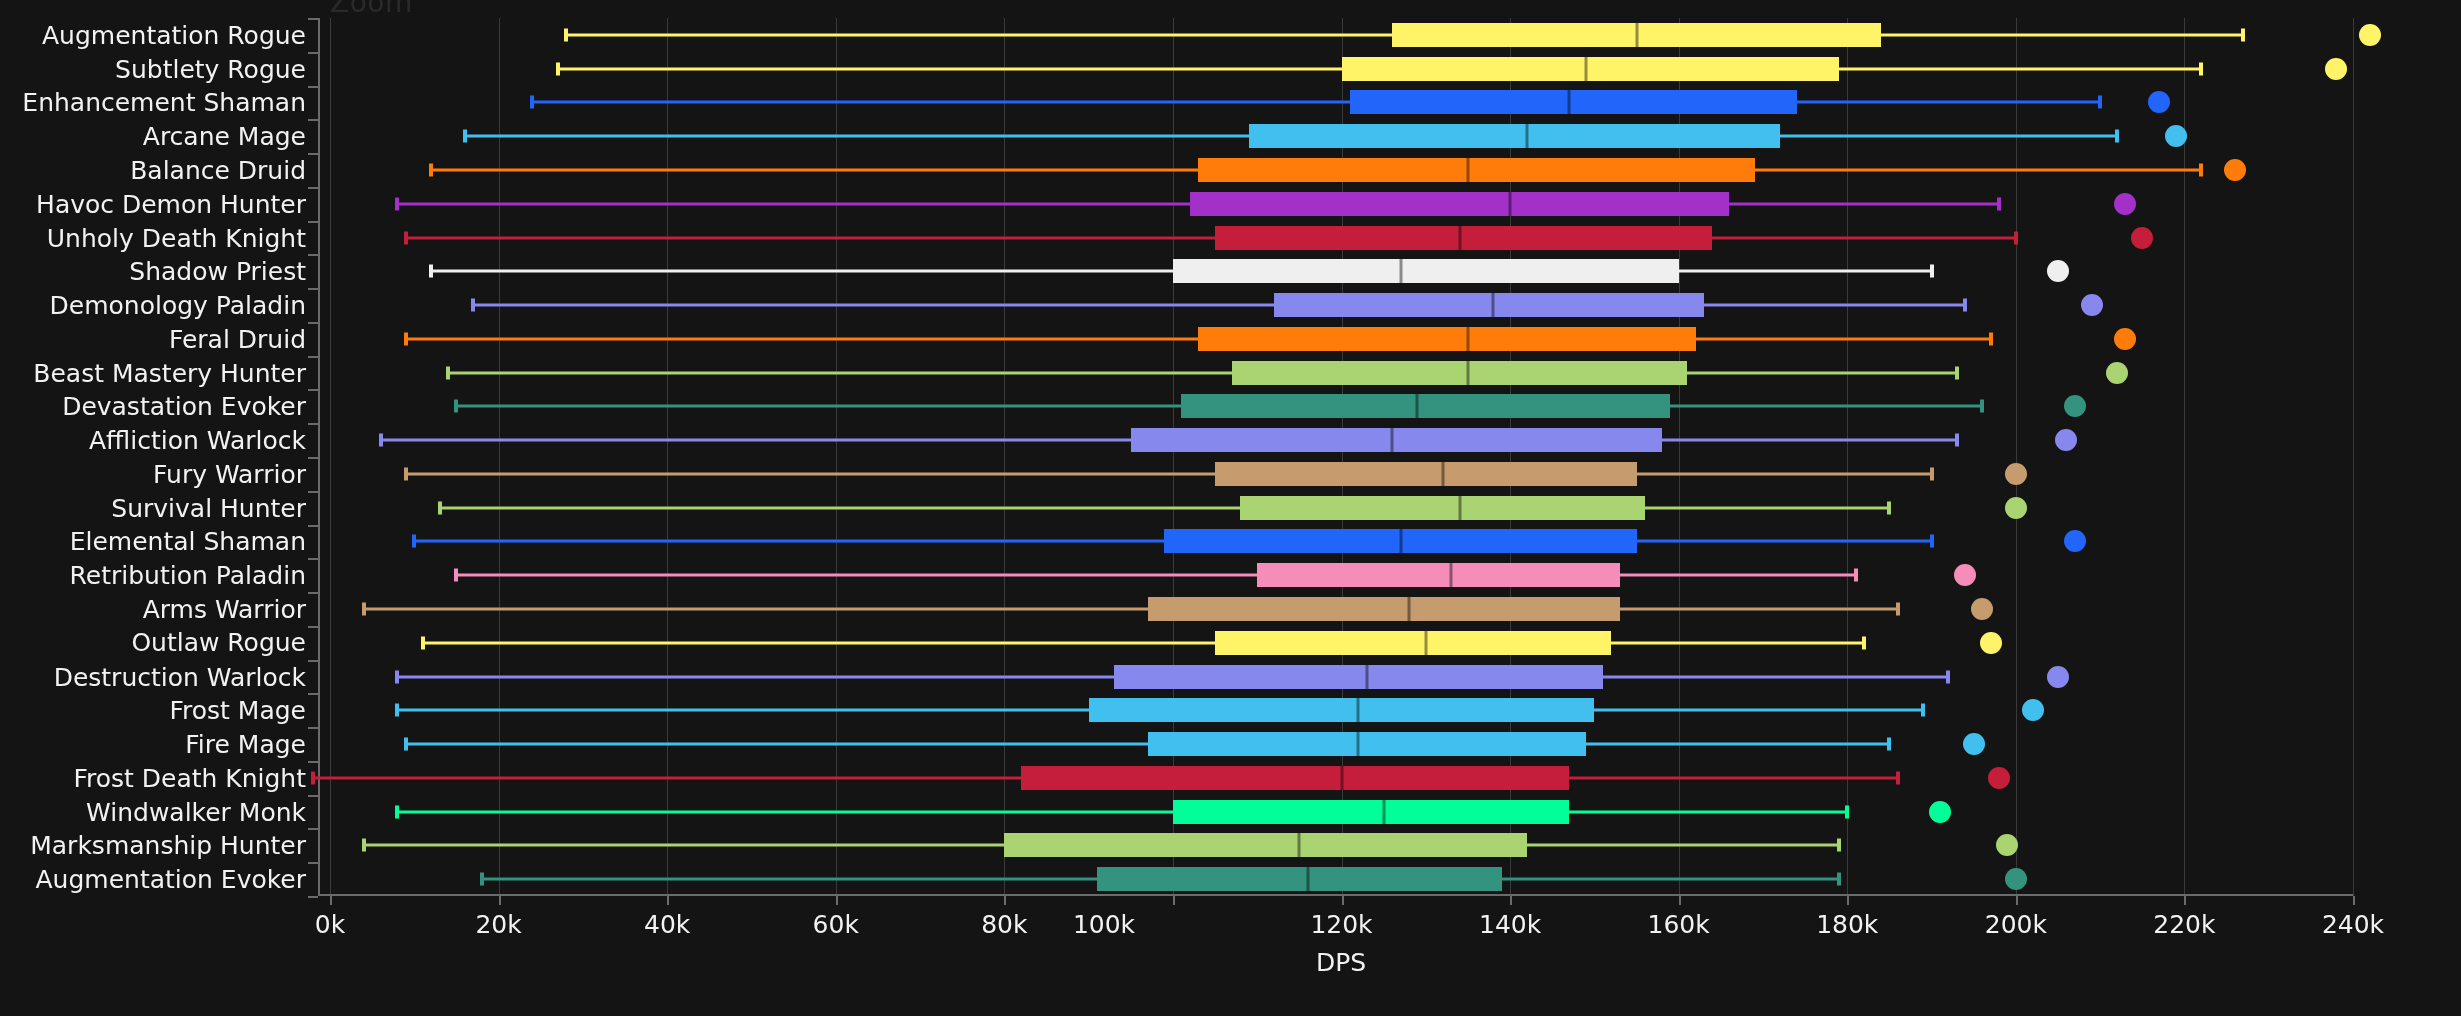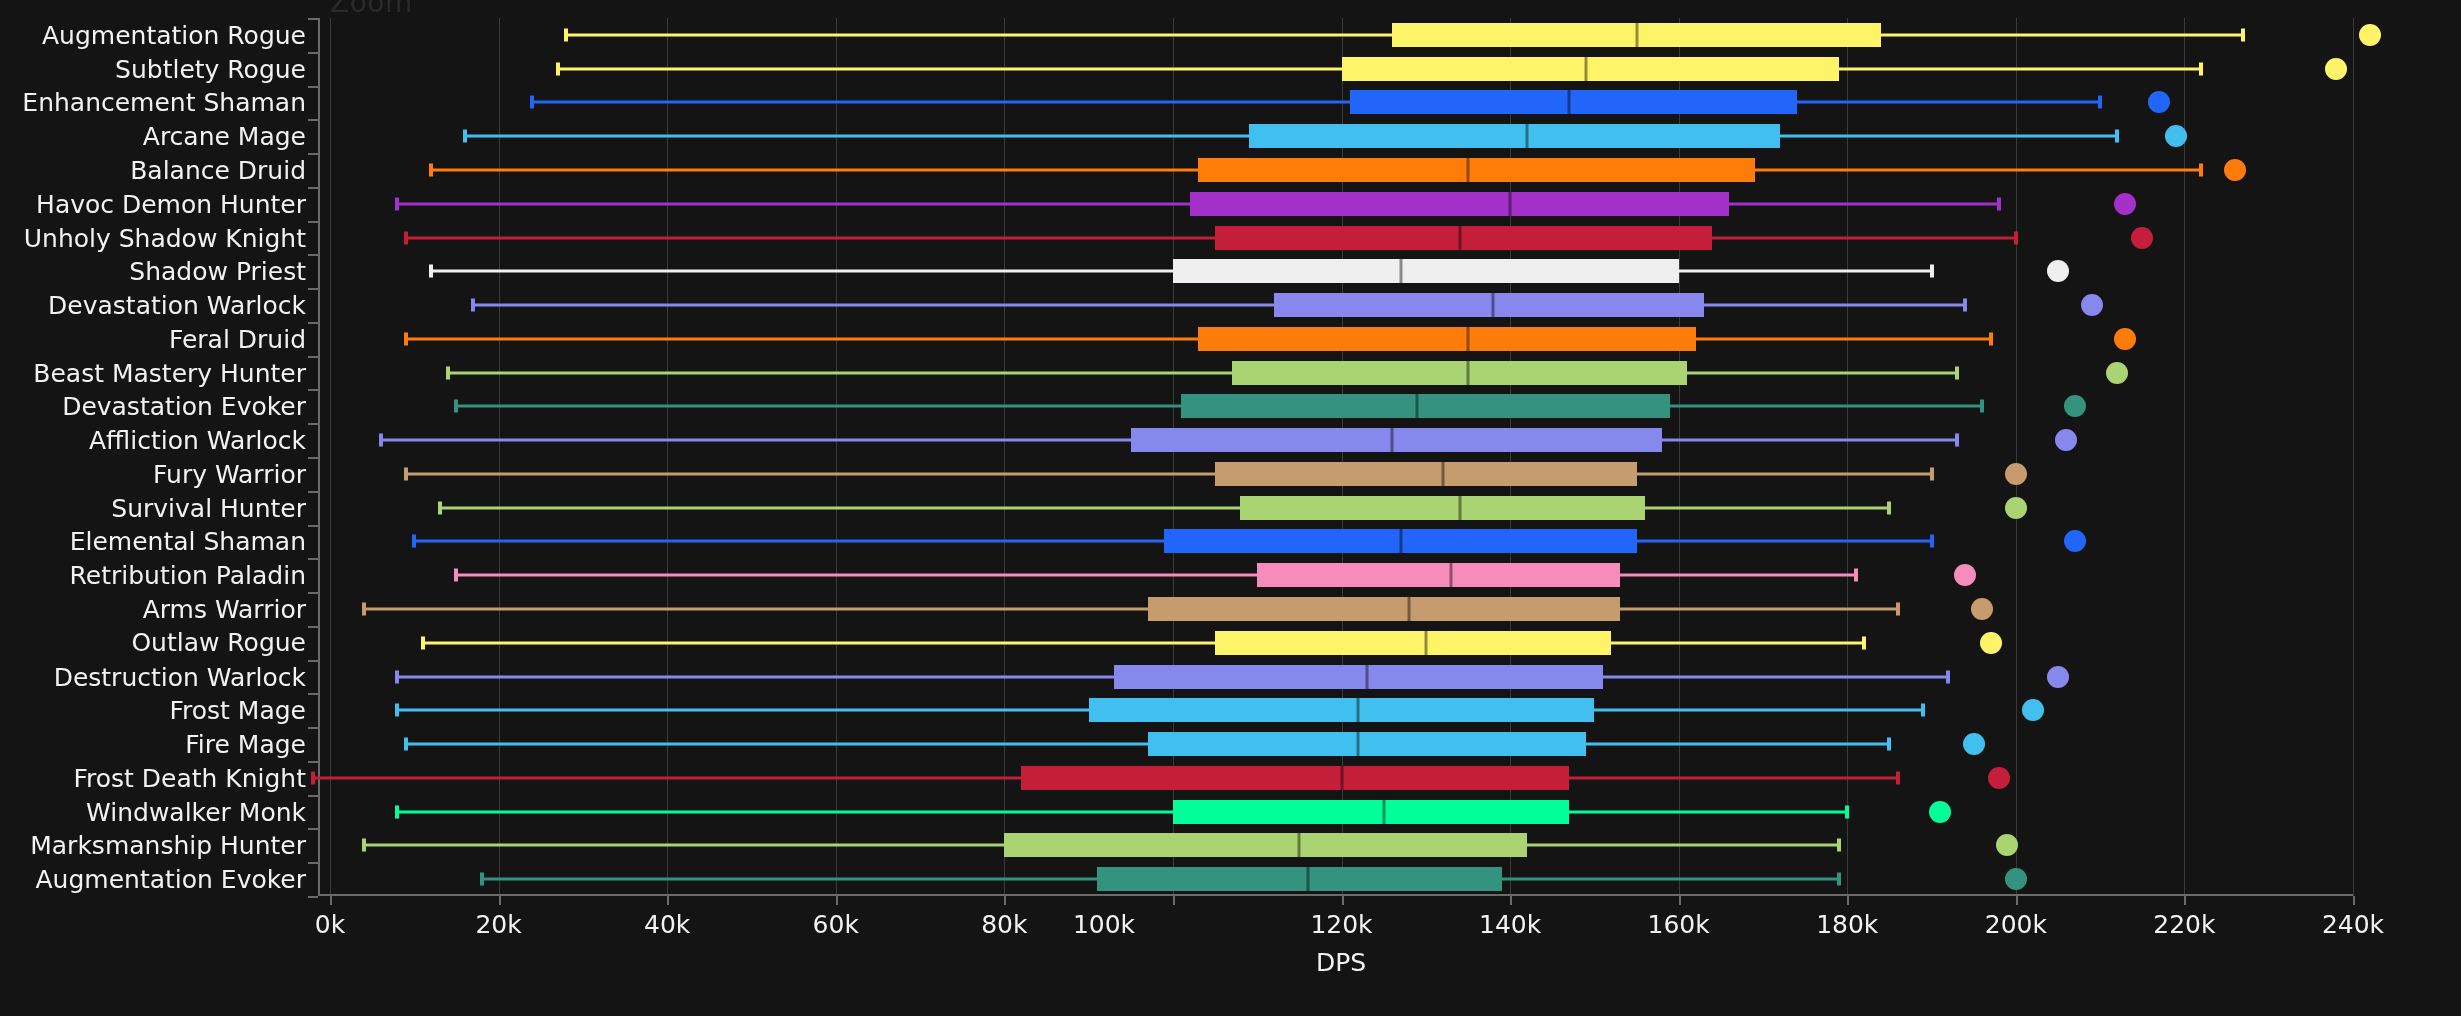--- a/index.html
+++ b/index.html
@@ -144,23 +144,23 @@
 
   <div id="chart-title">Zoom</div>
 
   <div id="yaxis-labels">
       <div class="ylabel" style="top: 16.8846px;">Augmentation Rogue</div>
       <div class="ylabel" style="top: 50.6538px;">Subtlety Rogue</div>
       <div class="ylabel" style="top: 84.4231px;">Enhancement Shaman</div>
       <div class="ylabel" style="top: 118.192px;">Arcane Mage</div>
       <div class="ylabel" style="top: 151.962px;">Balance Druid</div>
       <div class="ylabel" style="top: 185.731px;">Havoc Demon Hunter</div>
-      <div class="ylabel" style="top: 219.5px;">Unholy Shadow Knight</div>
+      <div class="ylabel" style="top: 219.5px;">Unholy Death Knight</div>
       <div class="ylabel" style="top: 253.269px;">Shadow Priest</div>
-      <div class="ylabel" style="top: 287.038px;">Devastation Warlock</div>
+      <div class="ylabel" style="top: 287.038px;">Demonology Paladin</div>
       <div class="ylabel" style="top: 320.808px;">Feral Druid</div>
       <div class="ylabel" style="top: 354.577px;">Beast Mastery Hunter</div>
       <div class="ylabel" style="top: 388.346px;">Devastation Evoker</div>
       <div class="ylabel" style="top: 422.115px;">Affliction Warlock</div>
       <div class="ylabel" style="top: 455.885px;">Fury Warrior</div>
       <div class="ylabel" style="top: 489.654px;">Survival Hunter</div>
       <div class="ylabel" style="top: 523.423px;">Elemental Shaman</div>
       <div class="ylabel" style="top: 557.192px;">Retribution Paladin</div>
       <div class="ylabel" style="top: 590.962px;">Arms Warrior</div>
       <div class="ylabel" style="top: 624px;">Outlaw Rogue</div>

